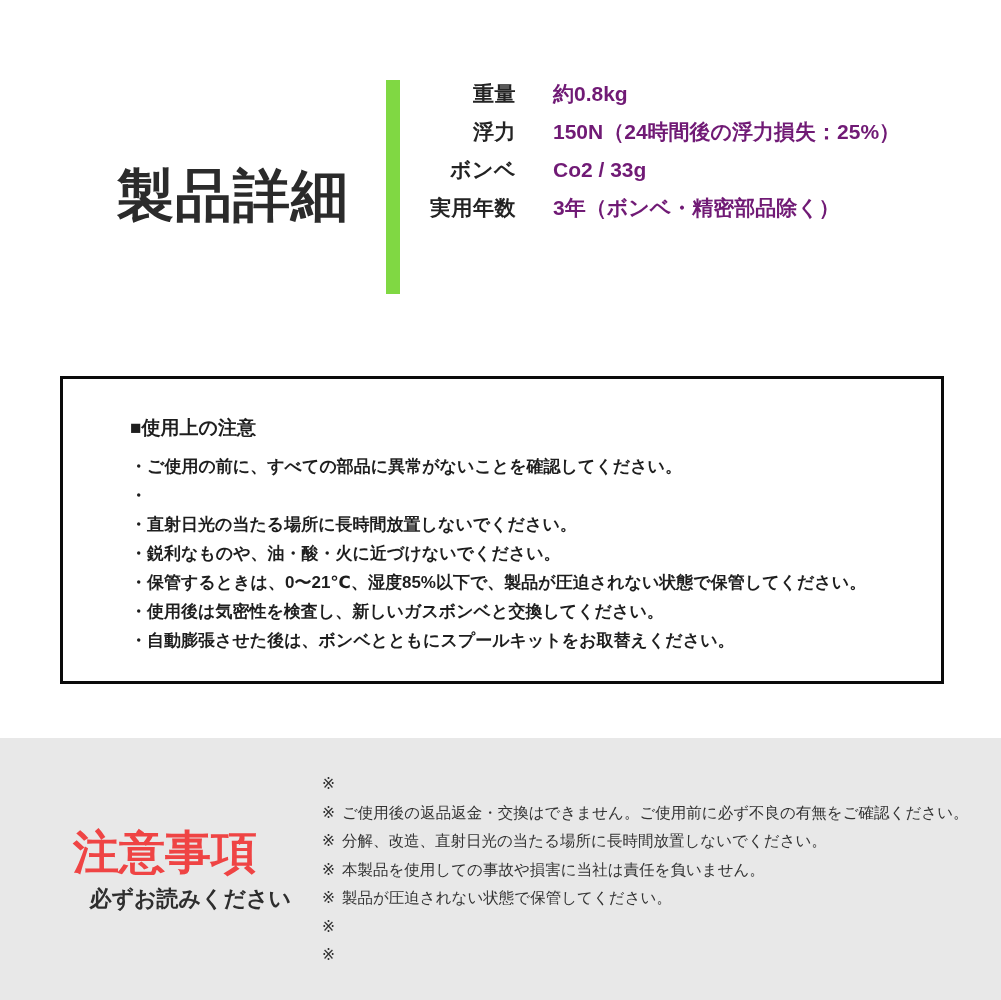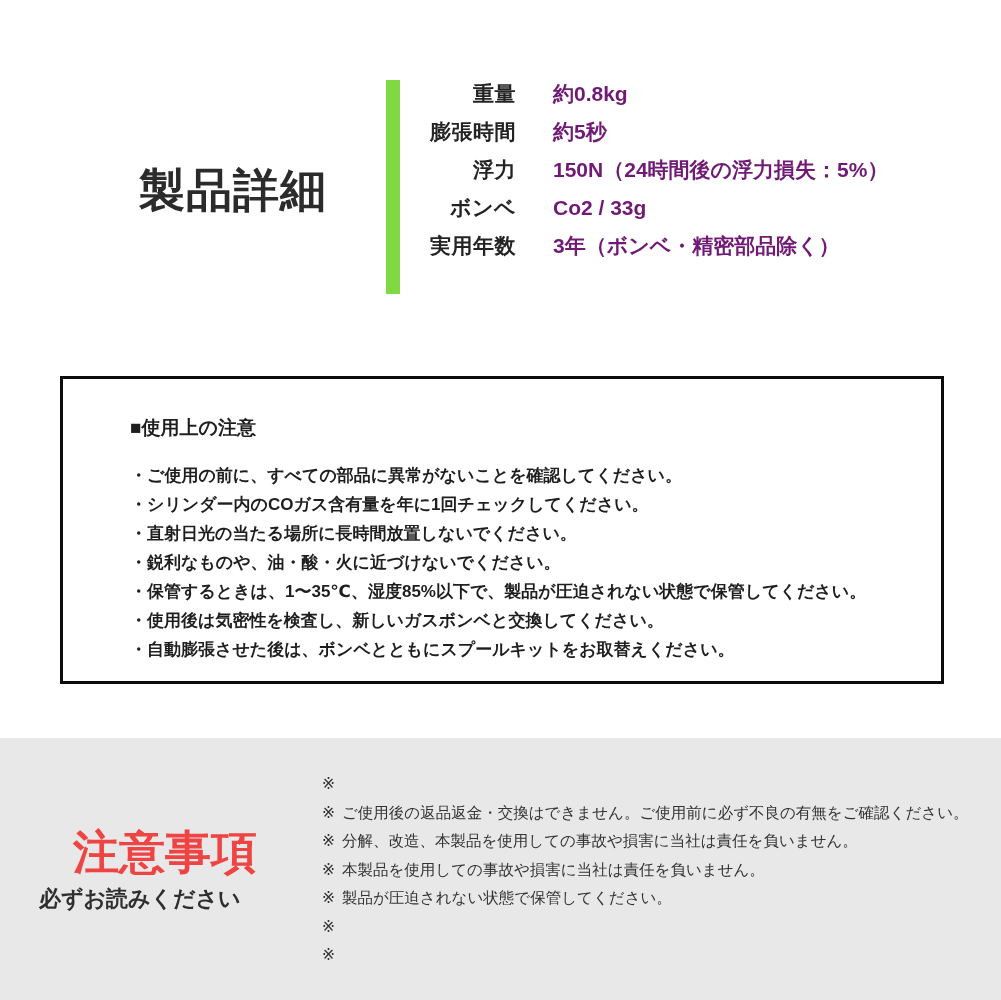--- a/index.html
+++ b/index.html
@@ -18,21 +18,21 @@
     overflow:hidden;
     color:var(--ink);
   }
 
   
   .product-title{
     position:absolute;
     left:87px; top:167px;
     width:292px;
     text-align:center;
-    font-size:46px;
+    font-size:57px;
     font-weight:bold;
     letter-spacing:1px;
     line-height:1;
     color:var(--ink);
     white-space:nowrap;
   }
   .accent-bar{
     position:absolute;
     left:386px; top:80px;
     width:14px; height:214px;
@@ -71,21 +71,21 @@
     width:884px; height:308px;
     border:3px solid #0b0b0b;
     background:#ffffff;
     padding:37px 30px 0 67px;
   }
   .notes-heading{
     font-size:19px;
     font-weight:bold;
     color:#1e1e1e;
     line-height:24px;
-    margin-bottom:21px;
+    margin-bottom:12px;
     white-space:nowrap;
   }
   .note-item{
     display:flex;
     font-size:17px;
     font-weight:600;
     color:#1e1e1e;
     line-height:29px;
     white-space:nowrap;
   }
@@ -106,21 +106,21 @@
     font-size:46px;
     font-weight:bold;
     line-height:1;
     color:#ef4444;
     white-space:nowrap;
   }
   .caution-subtitle{
     position:absolute;
     left:39px; top:884px;
     width:252px;
-    text-align:left;
+    text-align:right;
     font-size:22px;
     font-weight:bold;
     color:#2e2e2e;
     white-space:nowrap;
   }
   .caution-list{
     position:absolute;
     left:322px; top:770px;
   }
   .caution-item{
@@ -142,59 +142,54 @@
 
   <h1 class="product-title">製品詳細</h1>
   <div class="accent-bar"></div>
 
   <div class="spec-table">
     <div class="spec-row">
       <div class="spec-label">重量</div>
       <div class="spec-value">約0.8kg</div>
     </div>
     <div class="spec-row">
-      <div class="spec-label">膨張時間</div>
-      <div class="spec-value">約5秒</div>
-    </div>
-    <div class="spec-row">
       <div class="spec-label">浮力</div>
-      <div class="spec-value">150N（24時間後の浮力損失：5%）</div>
+      <div class="spec-value">150N（24時間後の浮力損失：25%）</div>
     </div>
     <div class="spec-row">
       <div class="spec-label">ボンベ</div>
       <div class="spec-value">Co2 / 33g</div>
     </div>
     <div class="spec-row">
       <div class="spec-label">実用年数</div>
       <div class="spec-value">3年（ボンベ・精密部品除く）</div>
     </div>
   </div>
 
   <div class="notes-box">
     <div class="notes-heading">■使用上の注意</div>
 
     <div class="note-item">
       <span class="note-marker">・</span>
       <span>ご使用の前に、すべての部品に異常がないことを確認してください。</span>
     </div>
     <div class="note-item">
       <span class="note-marker">・</span>
-      <span>シリンダー内のCOガス含有量を年に1回チェックしてください。</span>
     </div>
     <div class="note-item">
       <span class="note-marker">・</span>
       <span>直射日光の当たる場所に長時間放置しないでください。</span>
     </div>
     <div class="note-item">
       <span class="note-marker">・</span>
       <span>鋭利なものや、油・酸・火に近づけないでください。</span>
     </div>
     <div class="note-item">
       <span class="note-marker">・</span>
-      <span>保管するときは、1〜35℃、湿度85%以下で、製品が圧迫されない状態で保管してください。</span>
+      <span>保管するときは、0〜21℃、湿度85%以下で、製品が圧迫されない状態で保管してください。</span>
     </div>
     <div class="note-item">
       <span class="note-marker">・</span>
       <span>使用後は気密性を検査し、新しいガスボンベと交換してください。</span>
     </div>
     <div class="note-item">
       <span class="note-marker">・</span>
       <span>自動膨張させた後は、ボンベとともにスプールキットをお取替えください。</span>
     </div>
   </div>
@@ -207,21 +202,21 @@
   <div class="caution-list">
     <div class="caution-item">
       <span class="caution-marker">※</span>
     </div>
     <div class="caution-item">
       <span class="caution-marker">※</span>
       <span>ご使用後の返品返金・交換はできません。ご使用前に必ず不良の有無をご確認ください。</span>
     </div>
     <div class="caution-item">
       <span class="caution-marker">※</span>
-      <span>分解、改造、本製品を使用しての事故や損害に当社は責任を負いません。</span>
+      <span>分解、改造、直射日光の当たる場所に長時間放置しないでください。</span>
     </div>
     <div class="caution-item">
       <span class="caution-marker">※</span>
       <span>本製品を使用しての事故や損害に当社は責任を負いません。</span>
     </div>
     <div class="caution-item">
       <span class="caution-marker">※</span>
       <span>製品が圧迫されない状態で保管してください。</span>
     </div>
     <div class="caution-item">

